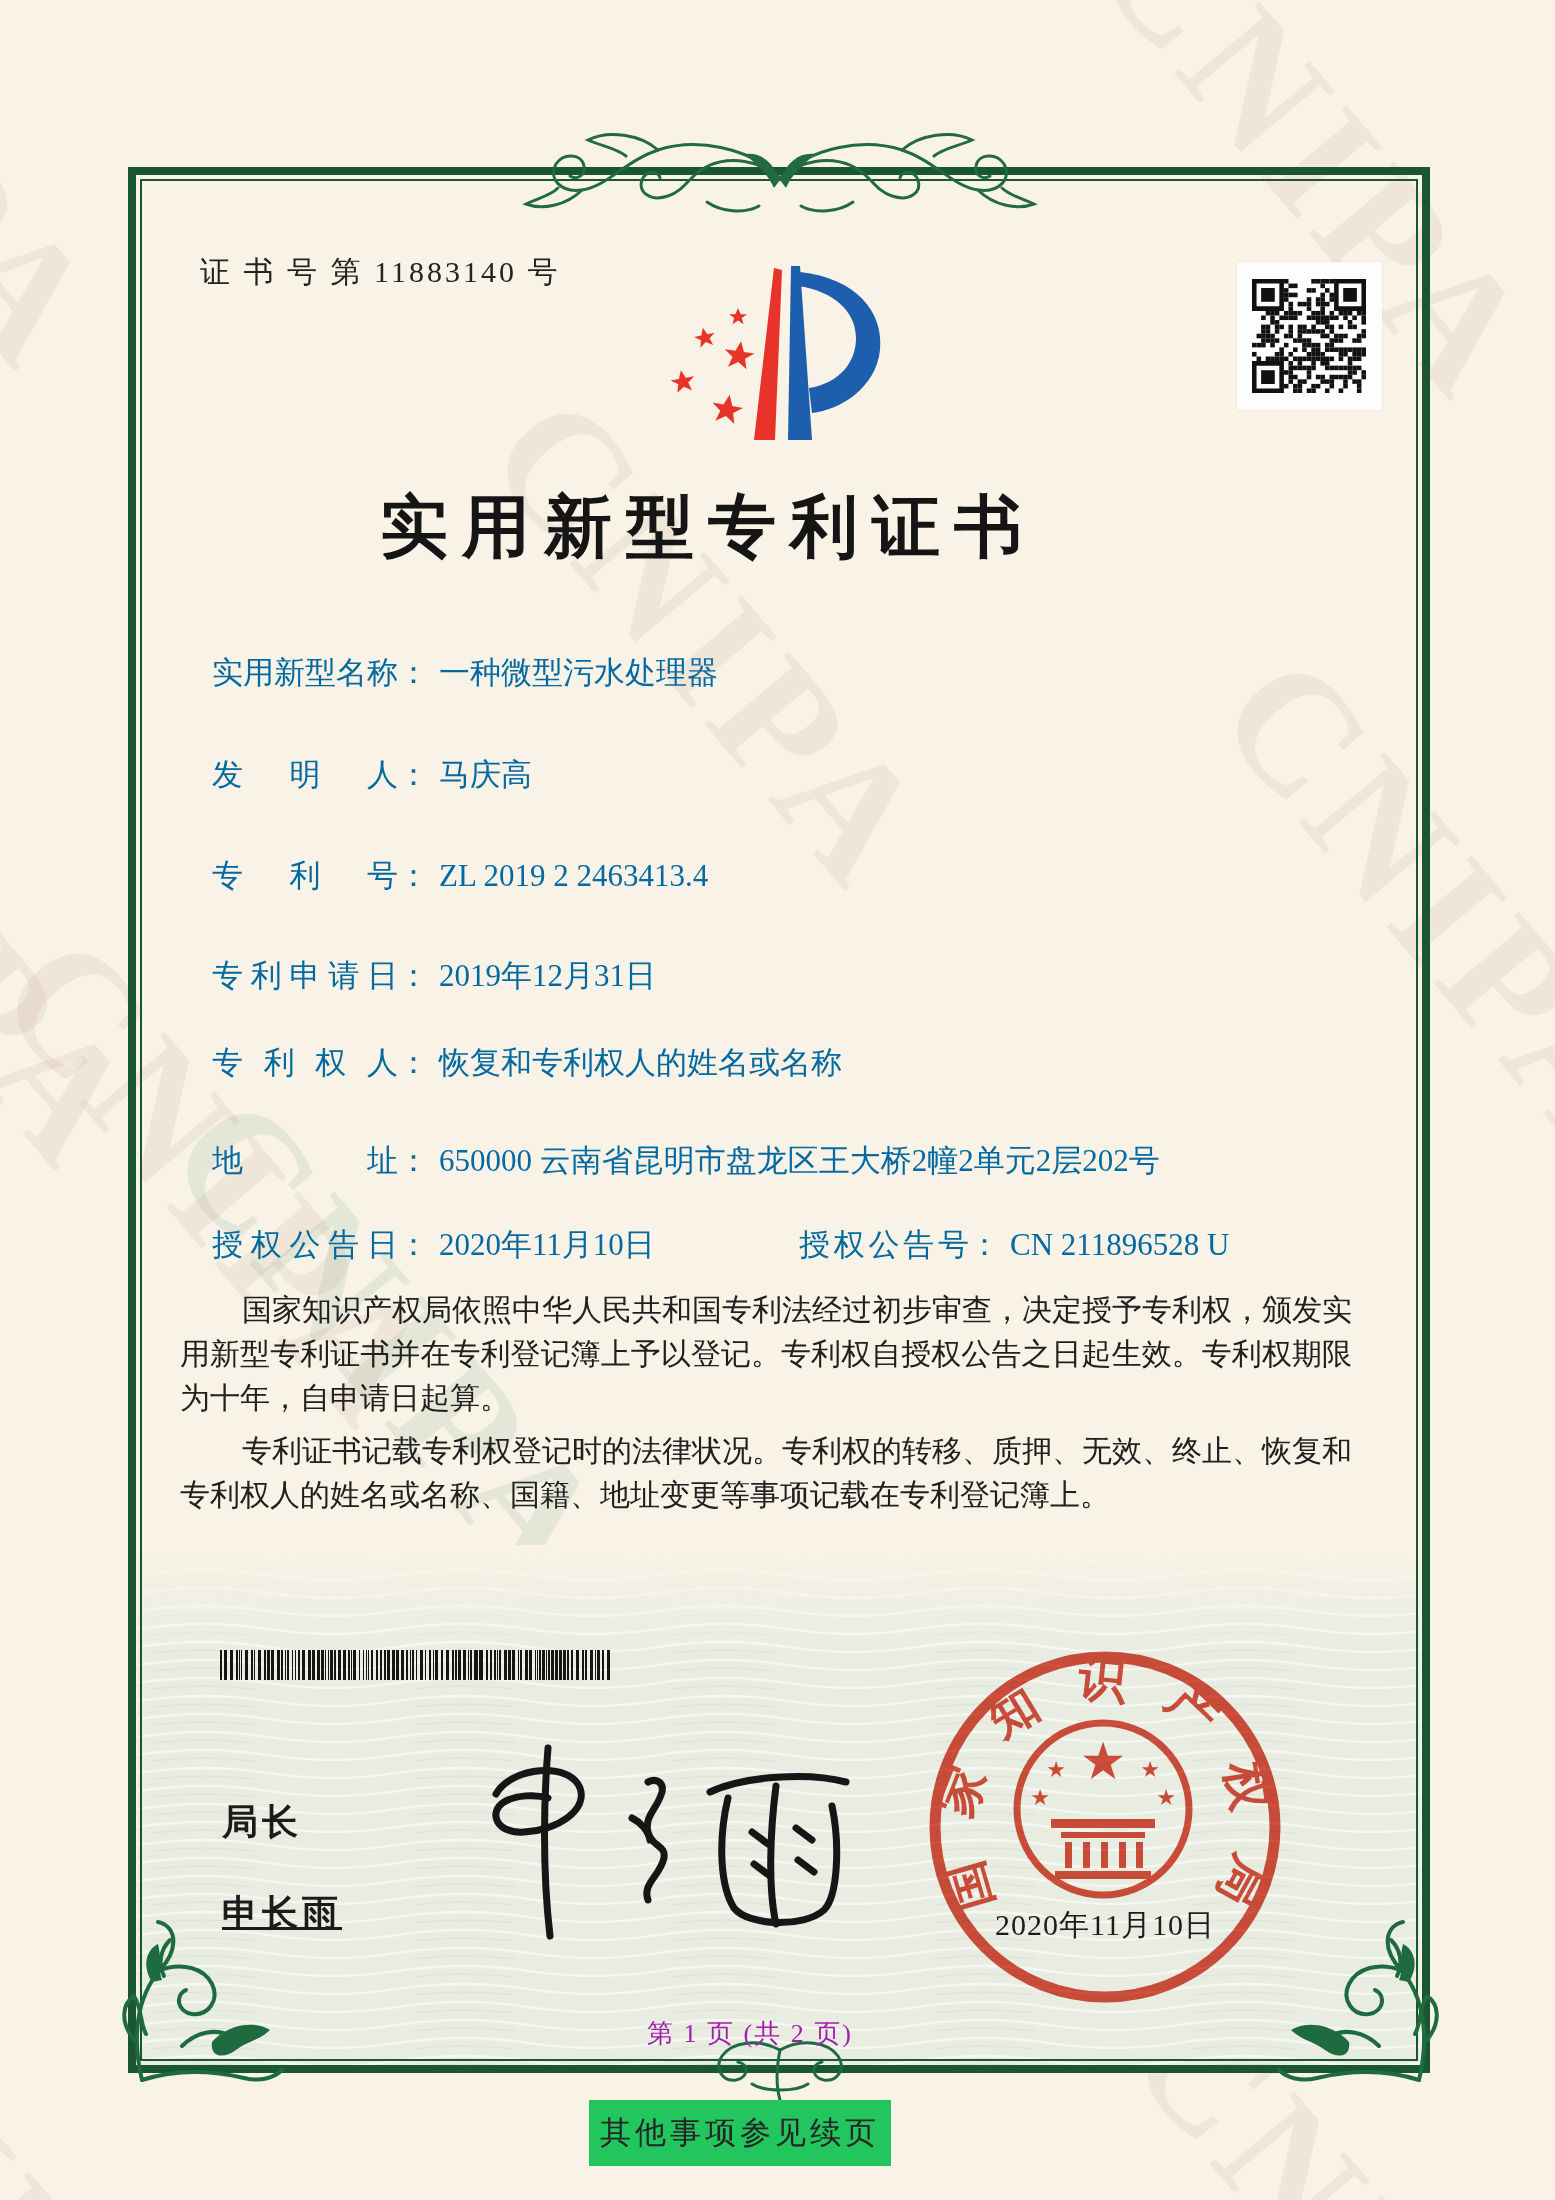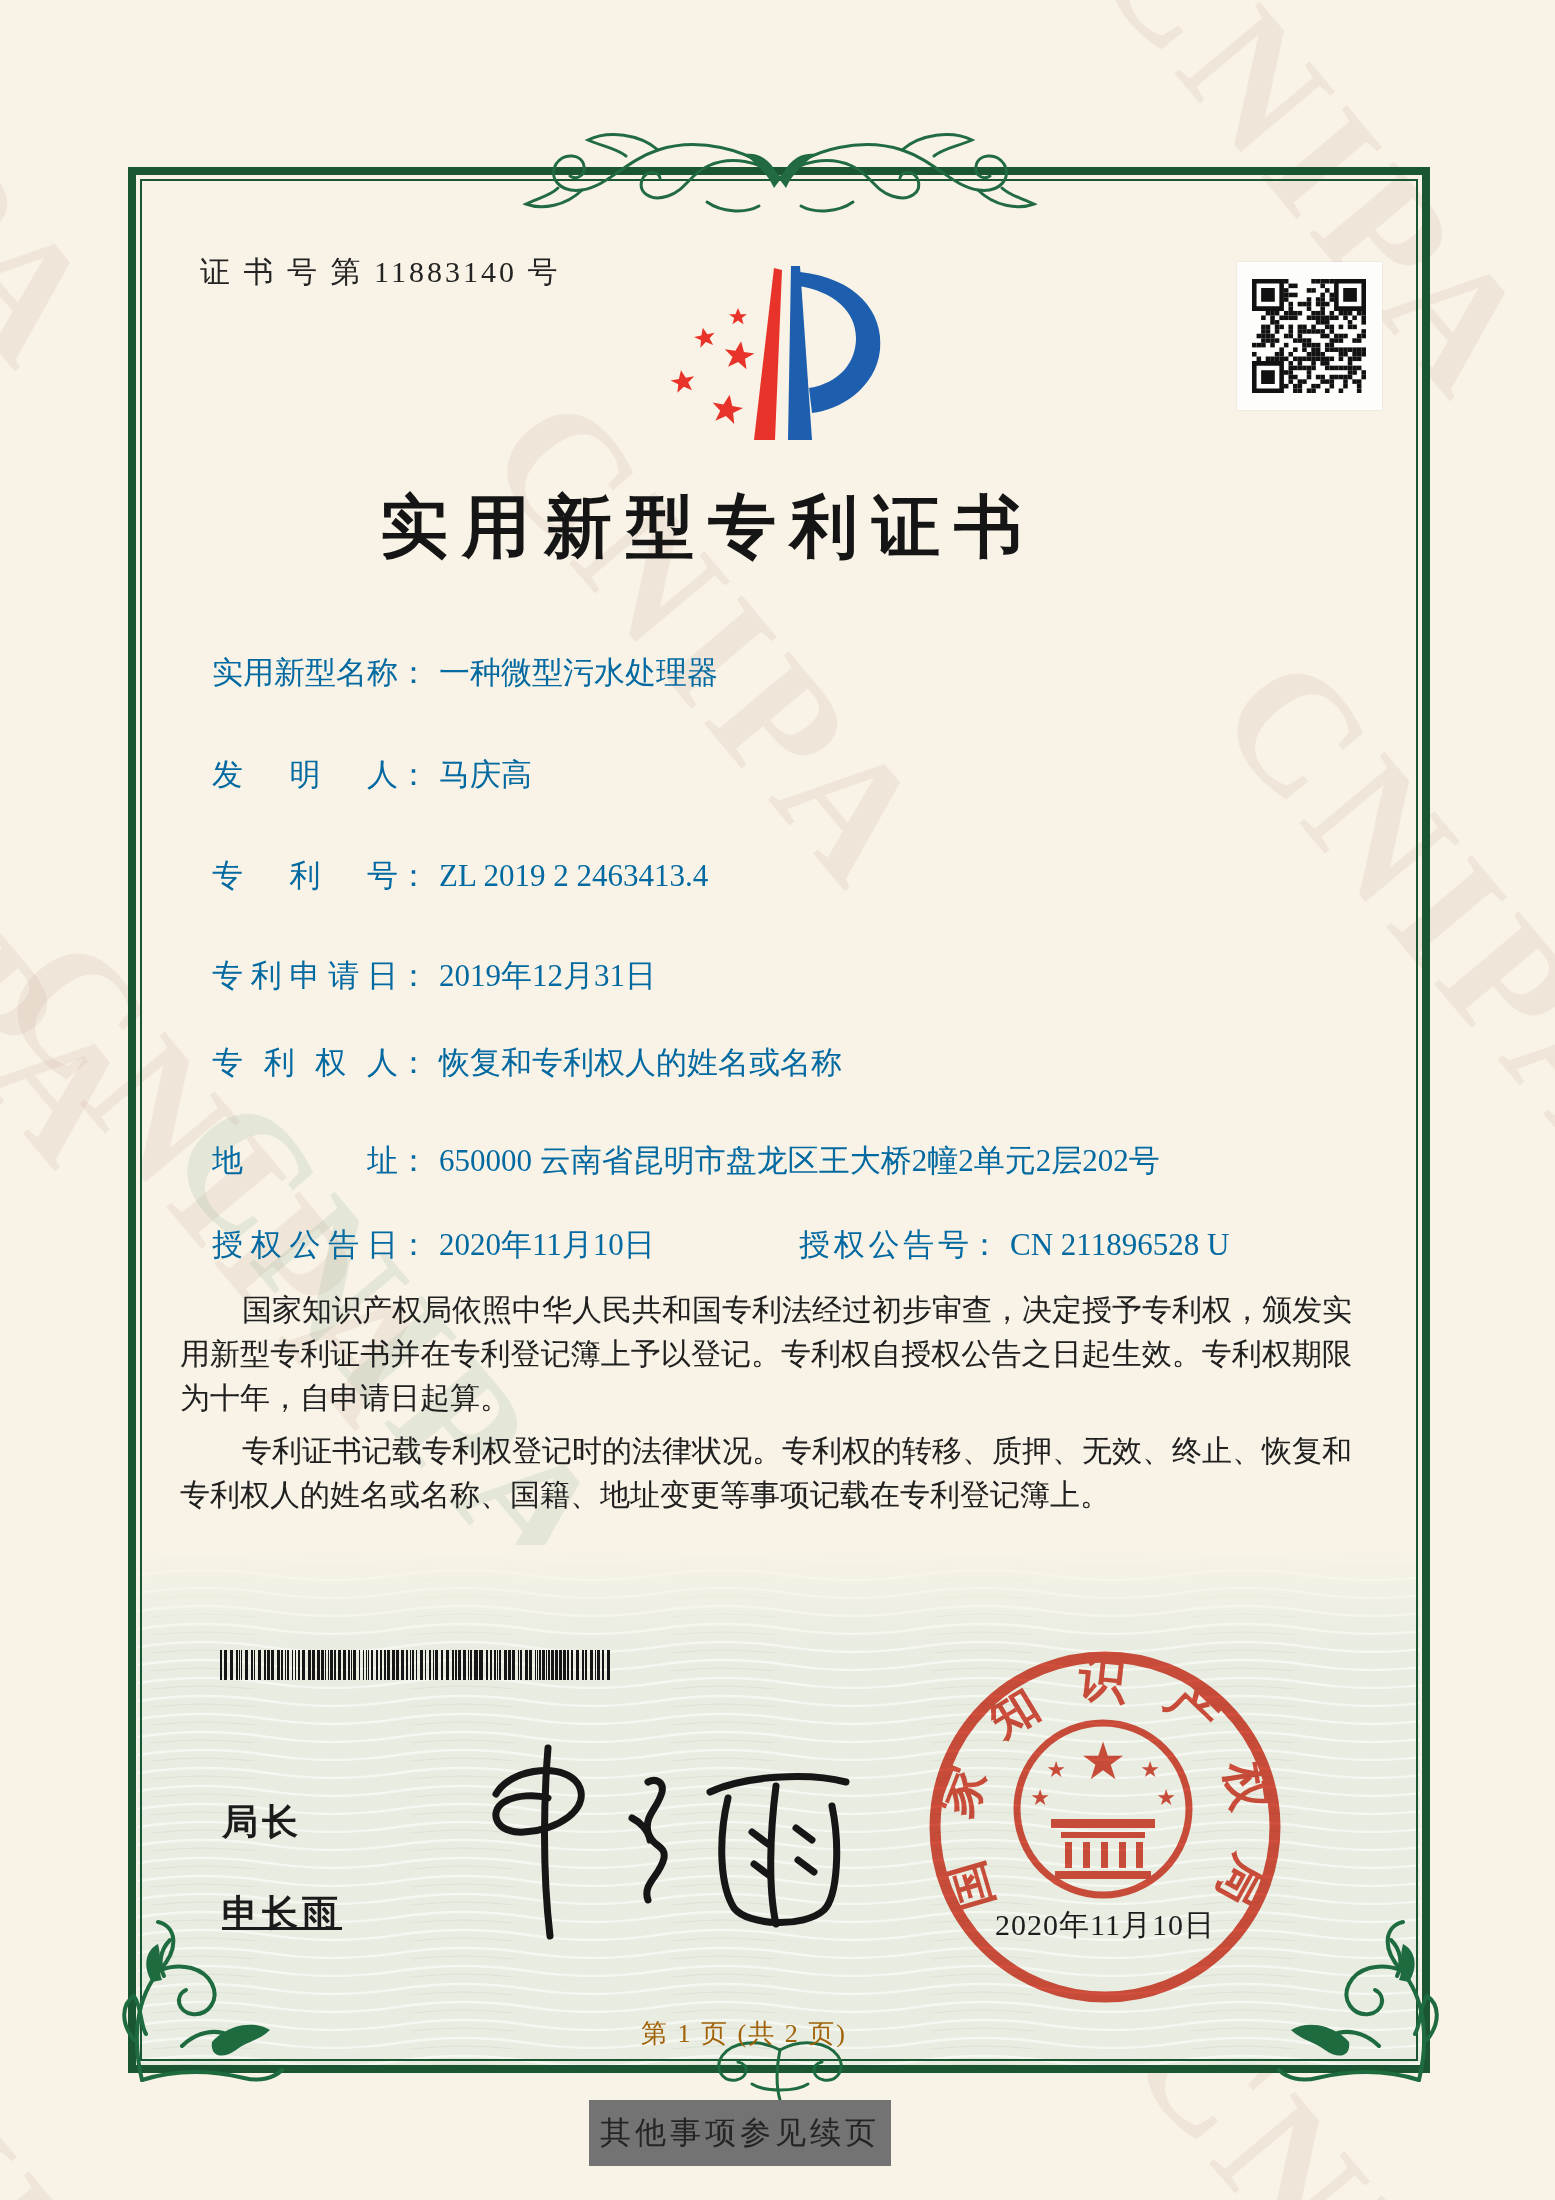--- a/index.html
+++ b/index.html
@@ -71,26 +71,26 @@
     font-size:36px; font-weight:bold; color:#1b1b1b; letter-spacing:4px;
   }
   .officer .name{display:block; margin-top:42px;text-decoration:underline;}
   .signature{position:absolute; left:452px; top:1736px;}
   .seal{position:absolute; left:915px; top:1637px; width:380px; height:380px; mix-blend-mode:multiply;}
   .seal-date{
     position:absolute; left:965px; top:1905px; width:280px; text-align:center;
     font-size:30px; letter-spacing:1px; color:#1c1c1c;
   }
   .page-info{
-    position:absolute; left:64px; top:2016px; width:1360px; text-align:center;
-    font-size:26px; color:#a16207; letter-spacing:2px;
+    position:absolute; left:70px; top:2016px; width:1360px; text-align:center;
+    font-size:26px; color:#a21caf; letter-spacing:2px;
   }
   .cont-note{
     position:absolute; left:589px; top:2100px; width:302px; height:66px;
-    background:#737373; text-align:center; line-height:66px;
+    background:#22c55e; text-align:center; line-height:66px;
     font-size:31px; letter-spacing:4px; color:#242424;
   }
   .ornament{position:absolute; pointer-events:none;}
   .orn-top{left:497px; top:118px;}
   .orn-bl{left:112px; top:1918px;}
   .orn-br{left:1274px; top:1918px; transform:scaleX(-1);}
   .orn-bc{left:692px; top:2036px;}
 </style>
 </head>
 <body>

